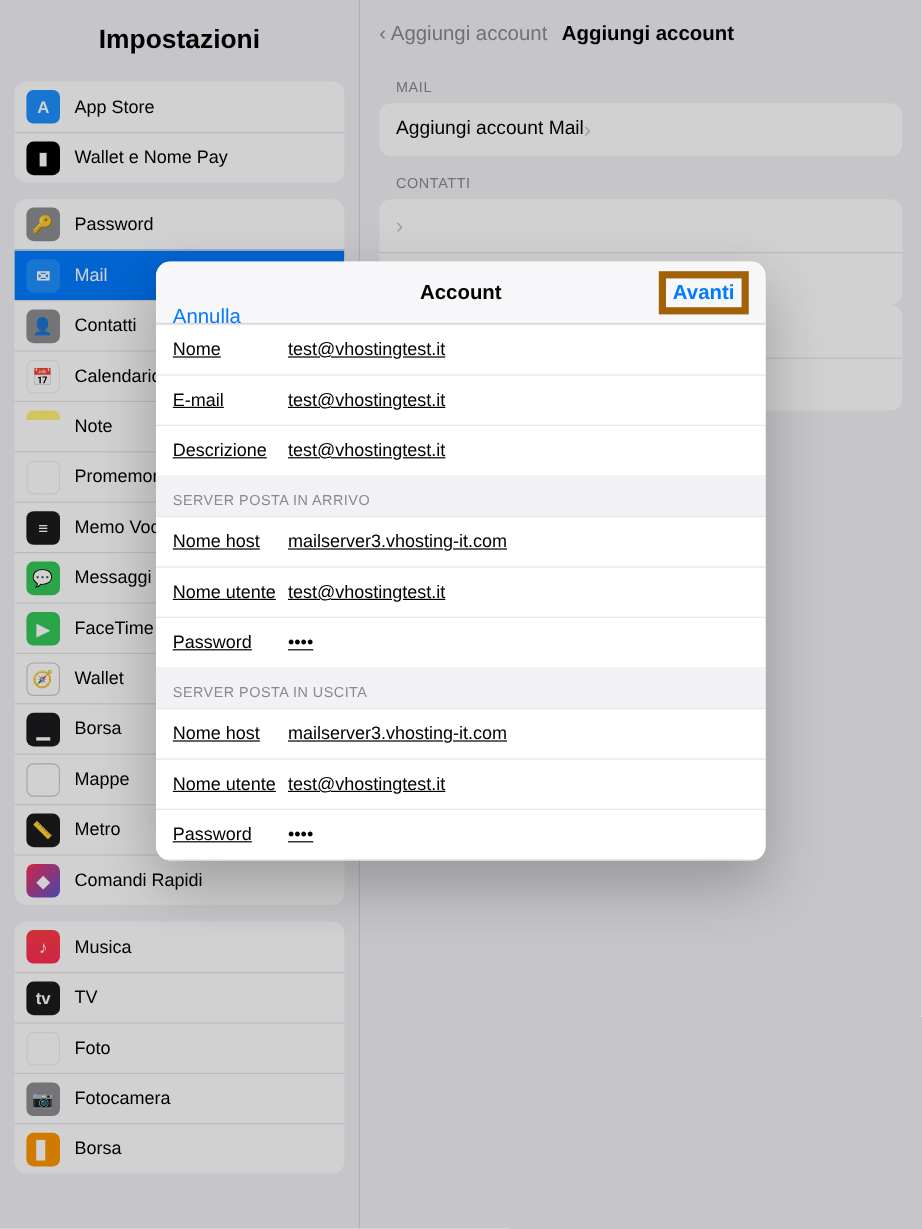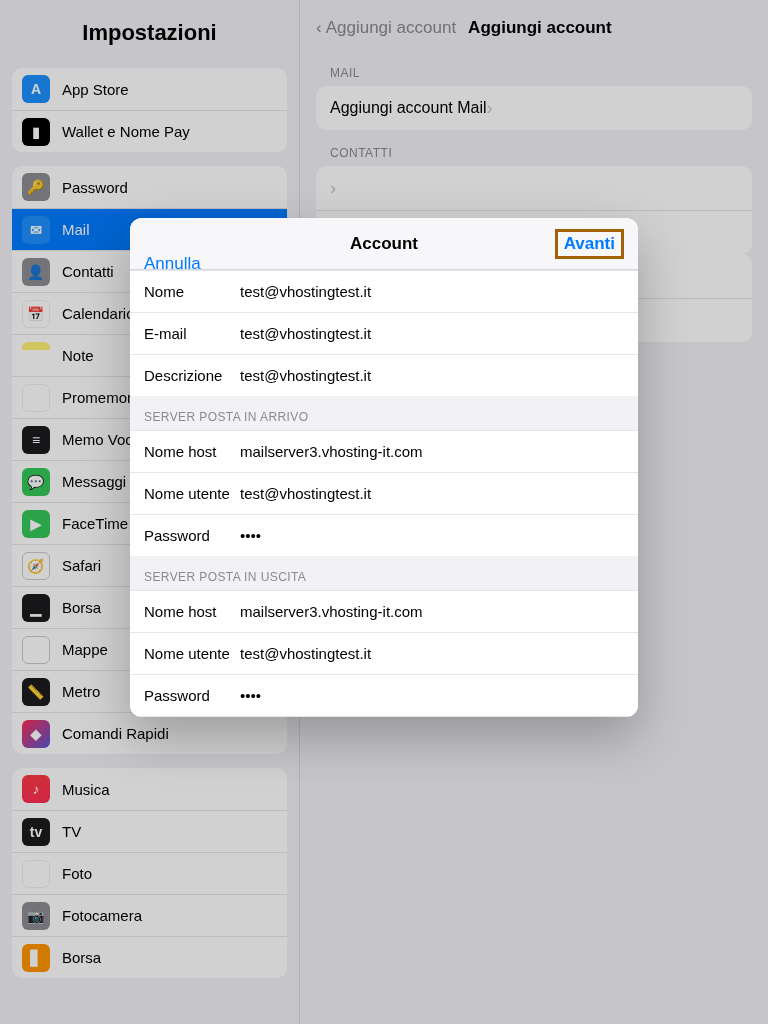--- a/index.html
+++ b/index.html
@@ -33,24 +33,24 @@
 .chev { color: #c4c4c8; font-size: 18px; }
 
 
 .scrim { position: absolute; inset: 0; background: rgba(0,0,0,.18); }
 
 
 .modal { position: absolute; left: 130px; top: 218px; width: 508px; background: #fff; border-radius: 12px; box-shadow: 0 20px 50px rgba(0,0,0,.25); overflow: hidden; }
 .modal-bar { display: flex; align-items: center; justify-content: space-between; height: 52px; padding: 0 14px; background: #f7f7f9; border-bottom: 1px solid #d8d8dc; }
 .modal-bar .cancel { color: #007aff; font-size: 17px; margin-top: 40px; }
 .modal-bar .title  { font-weight: 600; font-size: 17px; position: absolute; left: 0; right: 0; text-align: center; pointer-events: none; }
-.modal-bar .next   { color: #007aff; font-weight: 600; font-size: 17px; border: 3px solid #a16207; padding: 2px 6px; }
+.modal-bar .next   { color: #007aff; font-weight: 600; font-size: 17px; border: 6px solid #a16207; padding: 2px 6px; }
 
 .modal-section-label { font-size: 12px; letter-spacing: .4px; color: #8a8a8e; padding: 14px 14px 6px; text-transform: uppercase; background: #f2f2f4; }
-.modal-row { display: flex; align-items: center; height: 42px; padding: 0 14px; border-top: 1px solid #e5e5ea; background: #fff; }
+.modal-row { display: flex; align-items: center; height: 42px; padding: 0 14px; border-top: 1px solid #e5e5ea; background: #fff; text-decoration: underline; }
 .modal-row:first-of-type { border-top: 1px solid #e5e5ea; }
 .modal-row .lbl { width: 96px; font-size: 15px; }
 .modal-row .val { flex: 1; font-size: 15px; }
 .modal .gap { height: 1px; background: #e5e5ea; }
 
 
 .ic-appstore{background:#1e90ff}.ic-wallet{background:#000}.ic-password{background:#8e8e93}
 .ic-mail{background:#1e90ff}.ic-contacts{background:#8e8e93}.ic-calendar{background:#fff;color:#e33;border:1px solid #eee}
 .ic-notes{background:linear-gradient(#fff176 30%,#fff 30%)}.ic-reminders{background:#fff;border:1px solid #eee}
 .ic-memo{background:#1c1c1e}.ic-messages{background:#34c759}.ic-facetime{background:#34c759}
@@ -109,21 +109,21 @@
           <div class="sb-item">
             <span class="icon ic-messages">💬</span>
             <span>Messaggi</span>
           </div>
           <div class="sb-item">
             <span class="icon ic-facetime">▶</span>
             <span>FaceTime</span>
           </div>
           <div class="sb-item">
             <span class="icon ic-safari">🧭</span>
-            <span>Safari</span>
+            <span>Wallet</span>
           </div>
           <div class="sb-item">
             <span class="icon ic-borsa">▁</span>
             <span>Borsa</span>
           </div>
           <div class="sb-item">
             <span class="icon ic-mappe">🗺</span>
             <span>Mappe</span>
           </div>
           <div class="sb-item">

